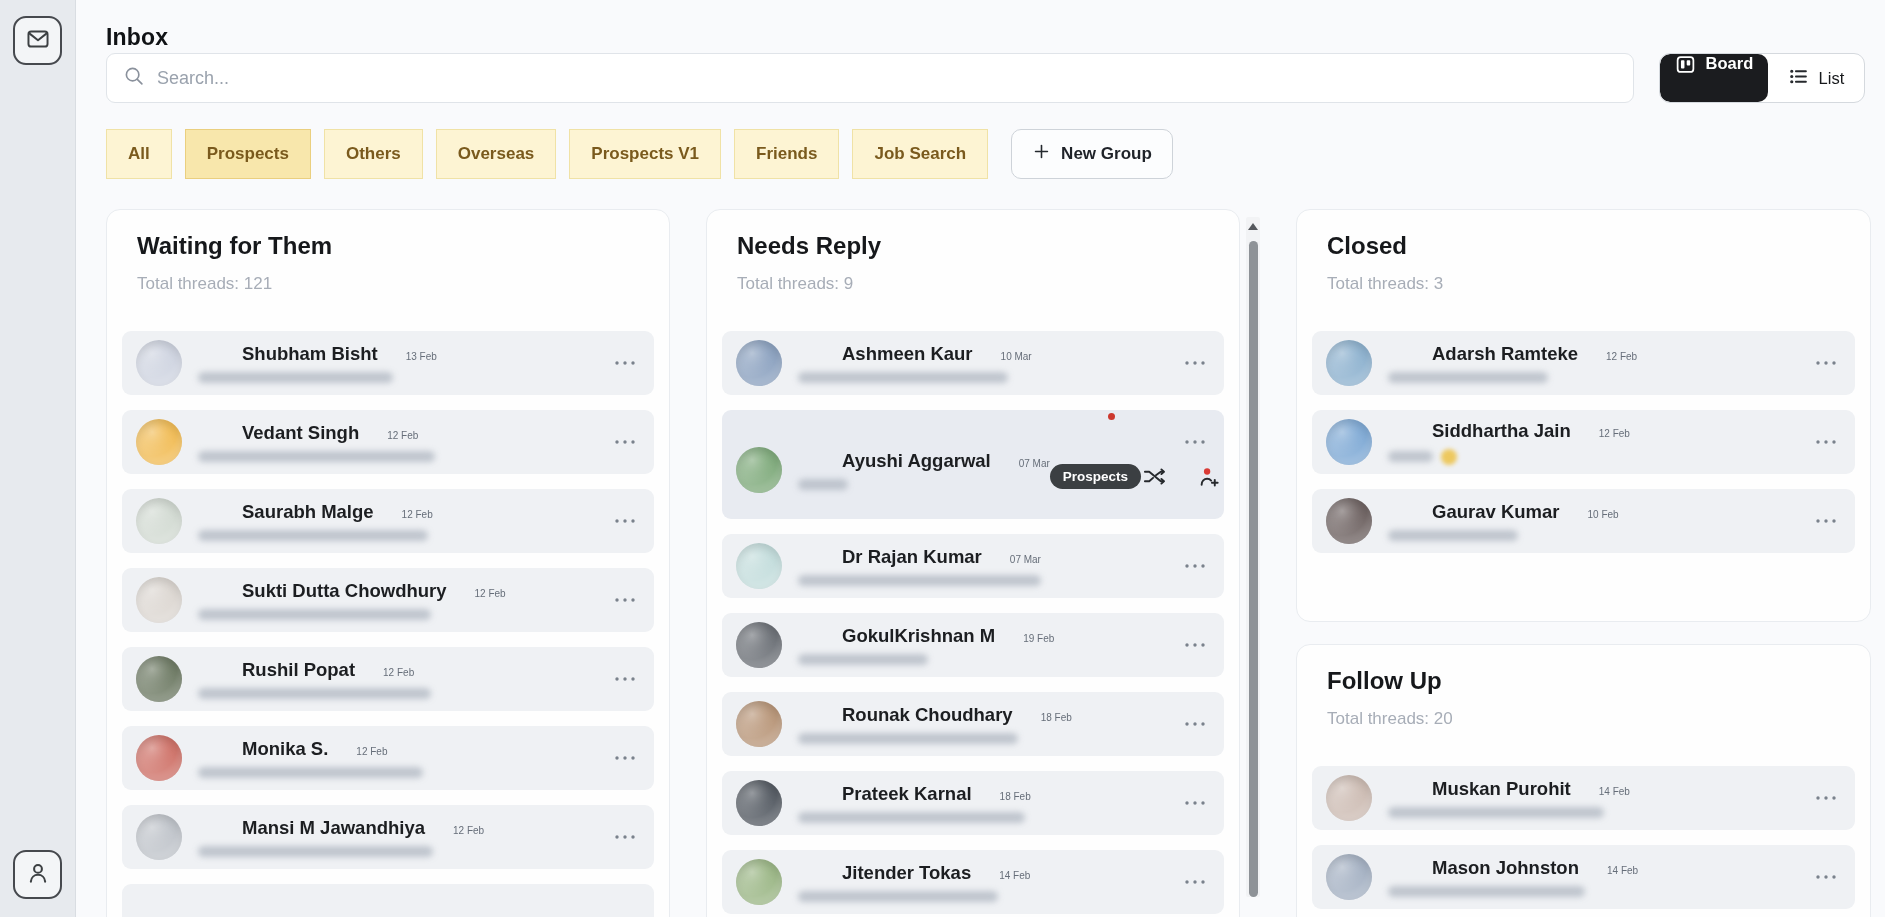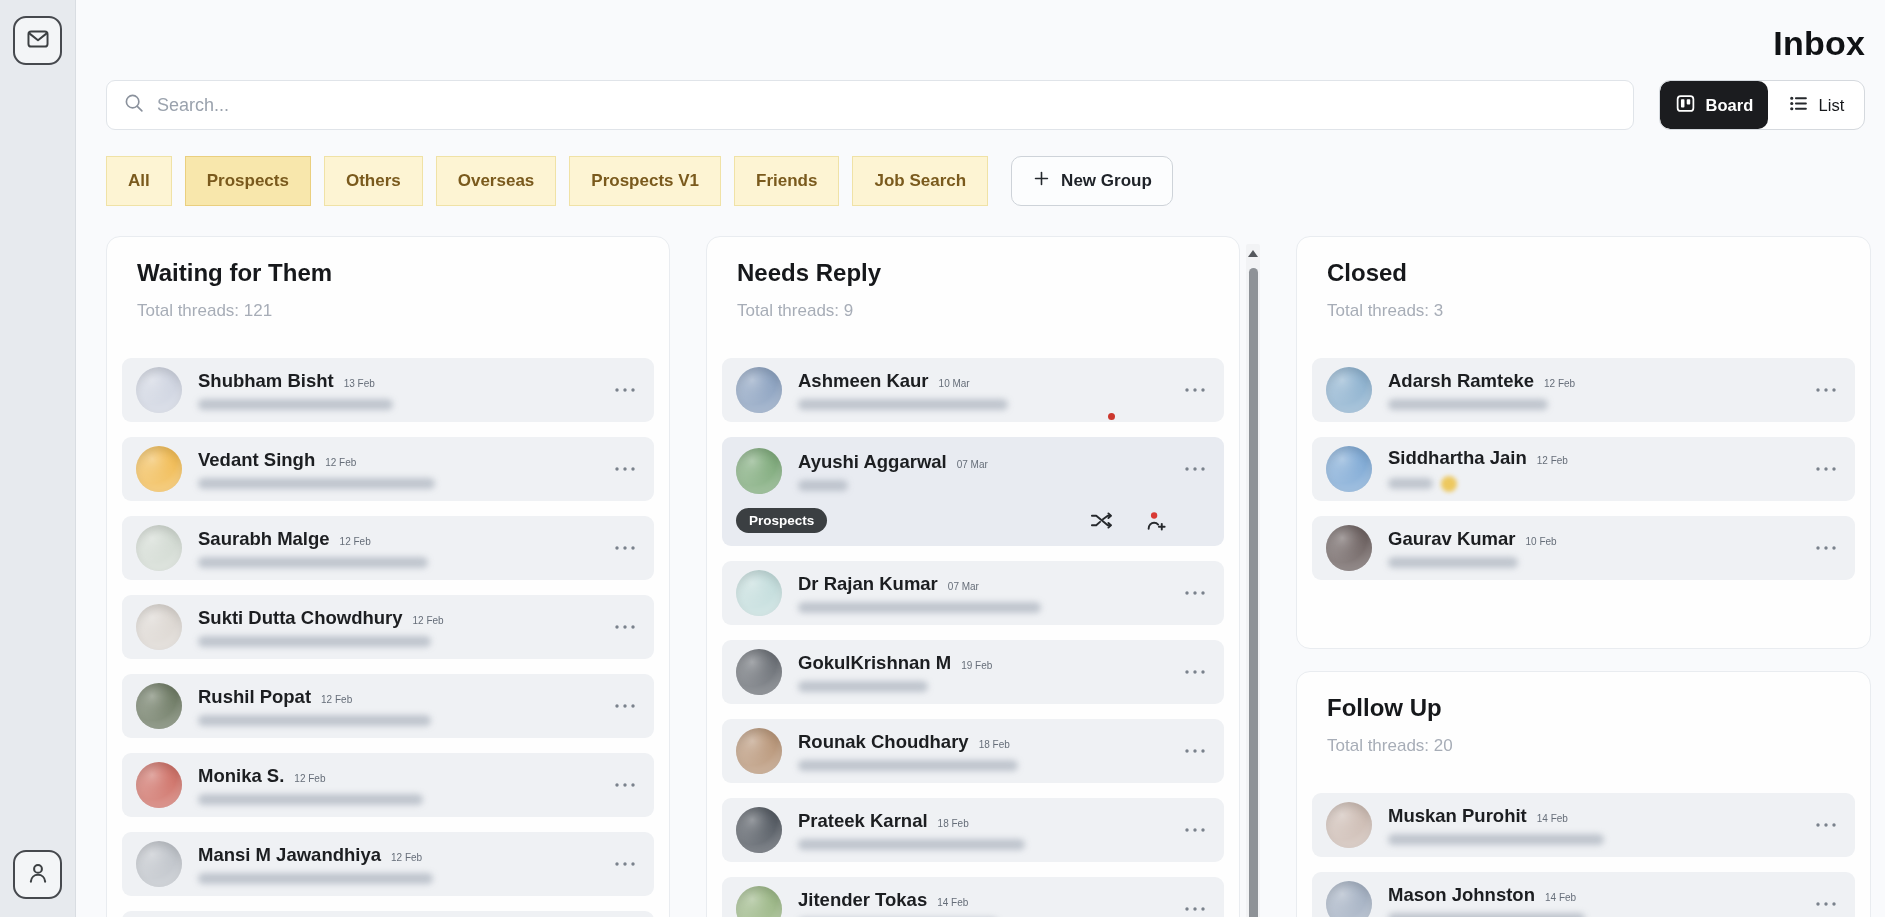--- a/index.html
+++ b/index.html
@@ -11,31 +11,31 @@
   
   .sidebar { position:absolute; left:0; top:0; bottom:0; width:76px;
     background:#e7eaee; border-right:1px solid #d9dde2; }
   .side-btn { position:absolute; left:13px; width:49px; height:49px;
     border:2px solid #46494e; border-radius:13px; background:#f3f5f7;
     display:flex; align-items:center; justify-content:center; cursor:pointer; }
   .side-btn.top { top:16px; }
   .side-btn.bottom { bottom:18px; }
   
   .main { position:absolute; left:76px; top:0; right:0; bottom:0; padding:24px 20px 0 30px; }
-  h1 { font-size:34px; font-weight:700; color:#101215; margin-bottom:17px; letter-spacing:.2px;text-align:right; }
+  h1 { font-size:23px; font-weight:700; color:#101215; margin-bottom:2px; letter-spacing:.2px; }
   .search-row { display:flex; gap:25px; }
   .searchbox { flex:1; height:50px; background:#fff; border:1px solid #e0e4e9;
     border-radius:9px; display:flex; align-items:center; padding:0 16px; gap:12px; }
   .searchbox input { border:none; outline:none; flex:1; font-size:18px; color:#24262a;
     background:transparent; font-family:inherit; }
   .searchbox input::placeholder { color:#9aa2ad; }
   .toggle { height:50px; width:206px; border:1px solid #d5d9de; background:#fff;
     border-radius:11px; display:flex; overflow:hidden; flex:0 0 auto; }
   .tg-board { flex:1.12; background:#1b1c1f; color:#fff; border-radius:10px;
-    display:flex; align-items:center; justify-content:center; gap:10px;
+    display:flex; align-items:flex-start; justify-content:center; gap:10px;
     font-size:16.5px; font-weight:600; cursor:pointer; }
   .tg-list { flex:1; display:flex; align-items:center; justify-content:center; gap:10px;
     font-size:16.5px; color:#17191c; cursor:pointer; }
   
   .chips-row { display:flex; gap:13px; margin-top:26px; align-items:center; }
   .chip { height:50px; display:flex; align-items:center; padding:0 21px; border-radius:0;
     background:#fdf4d3; border:1px solid #f0e2a6; color:#7a5a1d; font-size:17px;
     font-weight:600; cursor:pointer; }
   .chip.selected { background:#f8e7ac; border-color:#eacf7f; }
   .new-group { height:50px; display:flex; align-items:center; gap:10px; padding:0 20px;
@@ -51,28 +51,28 @@
   .cards { margin-top:37px; display:flex; flex-direction:column; gap:15px; }
   .panel.tall { height:830px; }
   .panel.mid  { width:534px; height:830px; }
   .panel.closed { width:575px; height:413px; }
   .panel.fu { width:575px; height:300px; }
   #slot-1 { position:relative; width:554px; flex:0 0 auto; }
   #slot-2 { display:flex; flex-direction:column; gap:22px; width:575px; flex:0 0 auto; }
   
   .card { position:relative; display:flex; align-items:center; height:64px;
     background:#eff1f4; border-radius:9px; padding:0 48px 0 14px; cursor:pointer; flex:0 0 auto; }
-  .card.expanded { height:109px; background:#e8ebf1; flex-direction:column;
+  .card.expanded { height:109px; background:#e8ebf1; flex-direction:row;
     align-items:stretch; justify-content:flex-start; padding-top:11px; }
   .card.partial { height:64px; }
   .card .top { display:flex; align-items:center; }
   .avatar { width:46px; height:46px; border-radius:50%; margin-right:16px; flex:0 0 auto;
     box-shadow:inset 0 -14px 18px rgba(255,255,255,.35), inset 0 4px 8px rgba(0,0,0,.12); }
   .c-body { display:flex; flex-direction:column; justify-content:center; }
-  .row1 { display:flex; align-items:baseline; gap:10px; }
+  .row1 { display:flex; align-items:baseline; gap:28px;margin-left:44px; }
   .t-name { font-size:18.5px; font-weight:700; color:#1c1e21; white-space:nowrap; }
   .t-date { font-size:10px; color:#666e79; white-space:nowrap; }
   .p-blur { height:11px; border-radius:6px; background:#b3bac4; opacity:.8;
     filter:blur(3px); margin-top:7px; }
   .p-row { display:flex; gap:8px; align-items:center; }
   .p-emoji { width:16px; height:16px; border-radius:50%; background:#edc85f;
     filter:blur(2px); margin-top:7px; }
   .menu-btn { position:absolute; right:14px; top:50%; transform:translateY(-50%);
     background:none; border:none; cursor:pointer; padding:4px; line-height:0; }
   .card.expanded .menu-btn { top:32px; }

